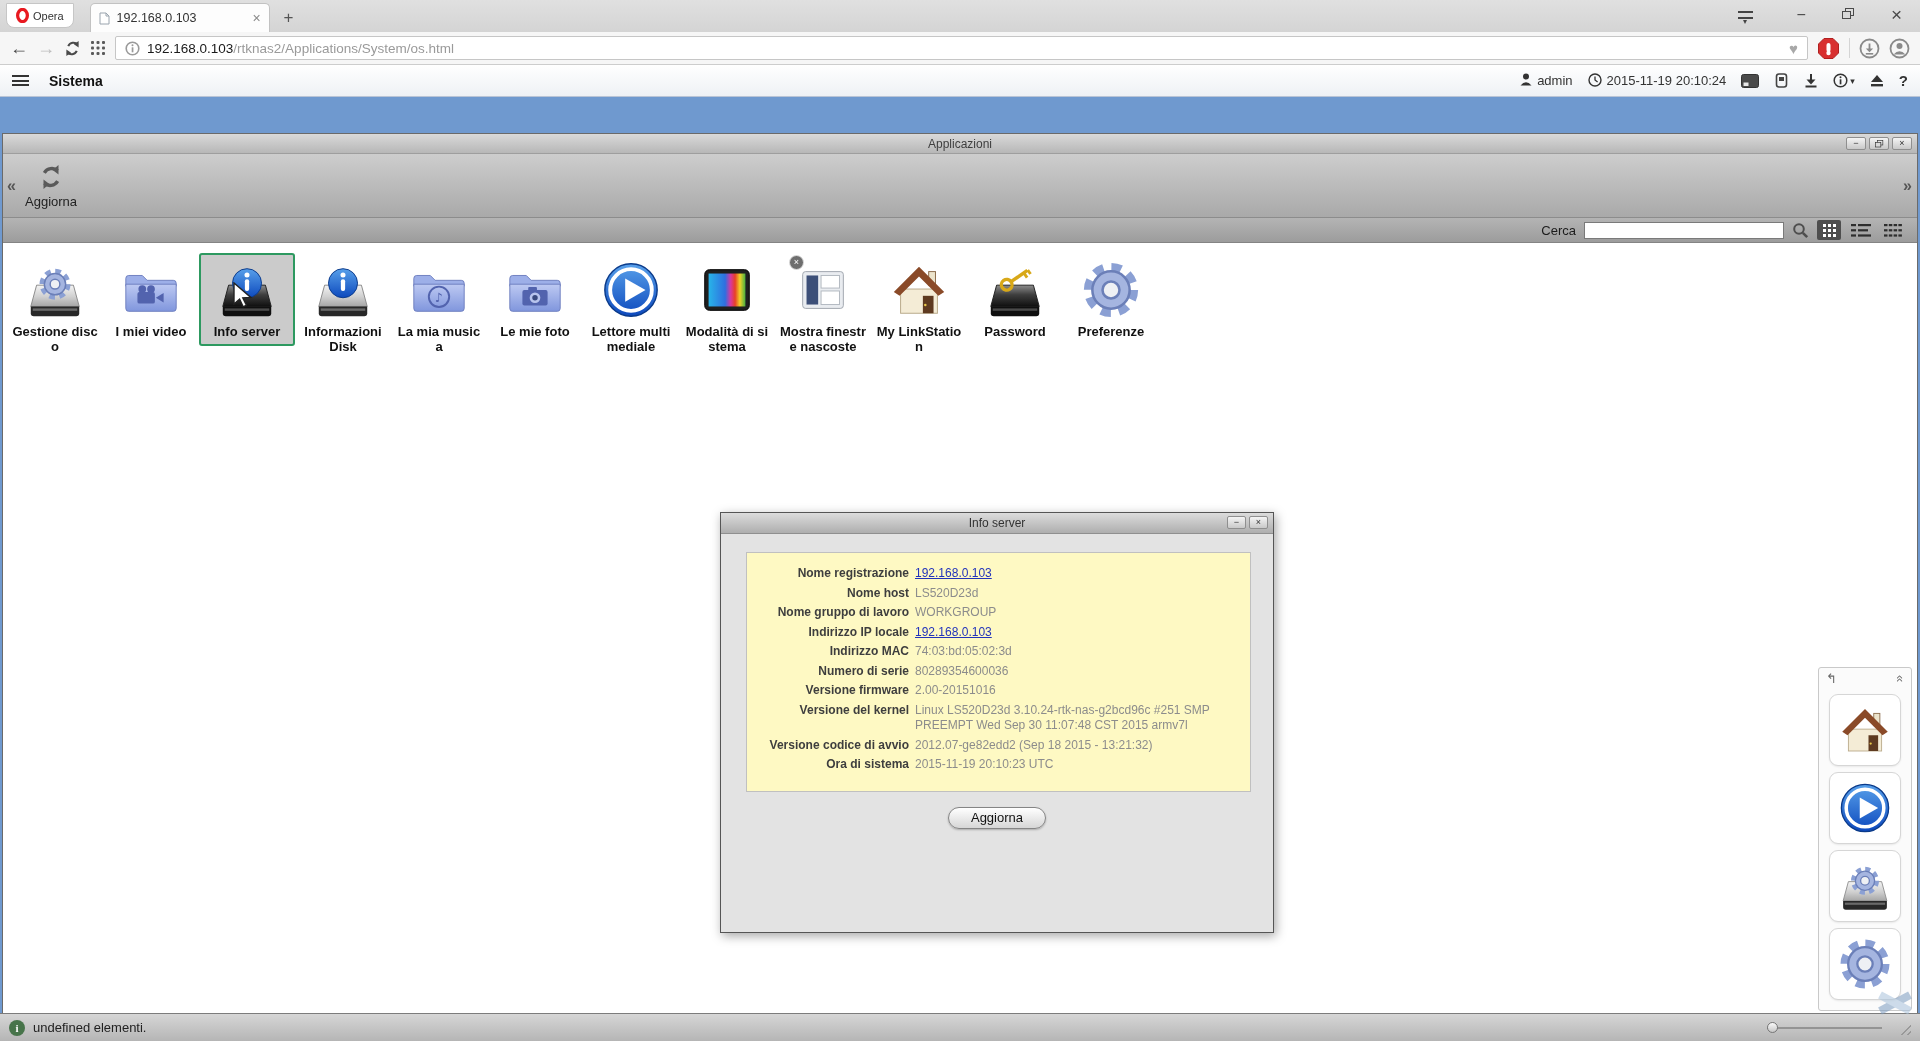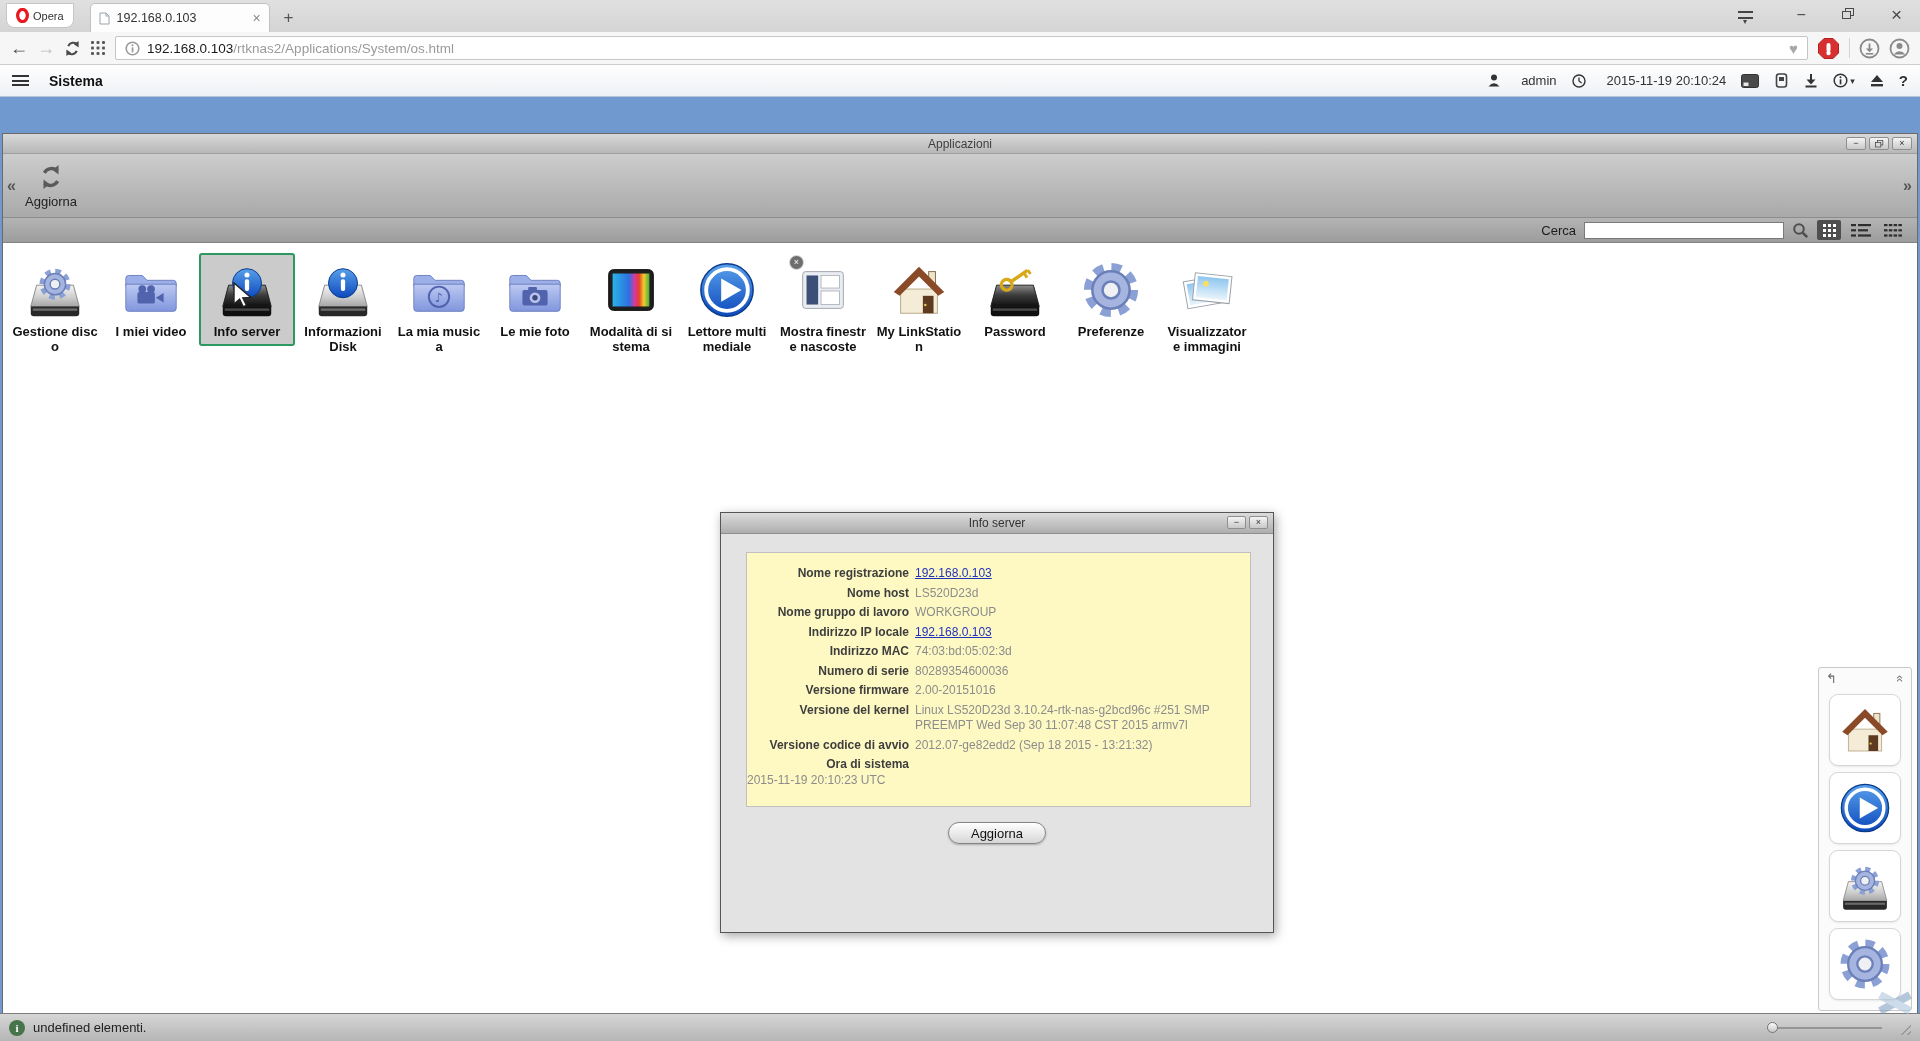--- a/index.html
+++ b/index.html
@@ -41,21 +41,21 @@
   .heart{font-size:15px;color:#a8a8a8;line-height:1;}
   .vsep{width:1px;height:20px;background:#d4d4d4;}
 
   
   .nastoolbar{height:32px;background:linear-gradient(#ffffff,#eef1f5);border-bottom:1px solid #b9c4d6;
     display:flex;align-items:center;padding:0 12px;flex:0 0 auto;}
   .hamburger{width:17px;height:11px;border-top:2px solid #333;border-bottom:2px solid #333;position:relative;}
   .hamburger::after{content:"";position:absolute;left:0;right:0;top:2.5px;height:2px;background:#333;}
   .sys-title{font-size:14px;font-weight:bold;color:#111;margin-left:20px;}
   .nas-right{margin-left:auto;display:flex;align-items:center;gap:15px;}
-  .nas-user,.nas-clockbox{display:flex;align-items:center;gap:21px;font-size:13px;color:#333;}
+  .nas-user,.nas-clockbox{display:flex;align-items:flex-start;gap:5px;font-size:13px;color:#333;}
   .help-q{font-size:15px;font-weight:bold;color:#333;}
   .info-drop{display:flex;align-items:center;gap:2px;color:#333;font-size:9px;}
 
   
   .desktop{flex:1;position:relative;background:#6f99cf;}
   .appwindow{position:absolute;left:2px;right:2px;top:4px;bottom:0;background:#fff;border:1px solid #6a6a6a;border-bottom:none;
     display:flex;flex-direction:column;margin-top:32px;}
   .wtitle{height:20px;background:linear-gradient(#d9d9d9,#b7b7b7);border-bottom:1px solid #9e9e9e;
     position:relative;display:flex;align-items:center;justify-content:center;font-size:12px;color:#3f3f3f;}
   .wbtns{position:absolute;right:5px;top:3px;display:flex;gap:3px;}
@@ -540,31 +540,31 @@
             <div class="applabel">La mia musica</div>
           </div>
           <div class="appitem">
             <svg class="appicon" viewBox="0 0 64 64">
                 <use href="#iFolderPhoto"></use>
               </svg>
             <div class="applabel">Le mie foto</div>
           </div>
           <div class="appitem">
             <svg class="appicon" viewBox="0 0 64 64">
+                <use href="#iPlay"></use>
+              </svg>
+            <div class="applabel">Lettore multimediale</div>
+          </div>
+          <div class="appitem">
+            <svg class="appicon" viewBox="0 0 64 64">
                 <use href="#iDisplay"></use>
               </svg>
             <div class="applabel">Modalità di sistema</div>
           </div>
           <div class="appitem">
-            <svg class="appicon" viewBox="0 0 64 64">
-                <use href="#iPlay"></use>
-              </svg>
-            <div class="applabel">Lettore multimediale</div>
-          </div>
-          <div class="appitem">
             <span class="appbadge">×</span>
             <svg class="appicon" viewBox="0 0 64 64">
                 <use href="#iWindows"></use>
               </svg>
             <div class="applabel">Mostra finestre nascoste</div>
           </div>
           <div class="appitem">
             <svg class="appicon" viewBox="0 0 64 64">
                 <use href="#iHouse"></use>
               </svg>
@@ -574,26 +574,20 @@
             <svg class="appicon" viewBox="0 0 64 64">
                 <use href="#iHddKey"></use>
               </svg>
             <div class="applabel">Password</div>
           </div>
           <div class="appitem">
             <svg class="appicon" viewBox="0 0 64 64">
                 <use href="#iGear"></use>
               </svg>
             <div class="applabel">Preferenze</div>
-          </div>
-          <div class="appitem">
-            <svg class="appicon" viewBox="0 0 64 64">
-                <use href="#iPhotos"></use>
-              </svg>
-            <div class="applabel">Visualizzatore immagini</div>
           </div>
 
         </div>
         <svg class="cursor" width="22" height="26" viewBox="0 0 11 13">
           <polygon points="1,0.5 1,11 3.8,8.6 5.6,12.4 7.2,11.6 5.4,7.9 9.4,7.7" fill="#fff" stroke="#222" stroke-width="0.7"></polygon>
         </svg>
       </div>
     </div>
 
     <div class="dialog">
@@ -634,21 +628,21 @@
             <div class="fvalue">2.00-20151016</div>
           </div>
         <div class="frow">
             <div class="flabel">Versione del kernel</div>
             <div class="fvalue">Linux LS520D23d 3.10.24-rtk-nas-g2bcd96c #251 SMP PREEMPT Wed Sep 30 11:07:48 CST 2015 armv7l</div>
           </div>
         <div class="frow">
             <div class="flabel">Versione codice di avvio</div>
             <div class="fvalue">2012.07-ge82edd2 (Sep 18 2015 - 13:21:32)</div>
           </div>
-        <div class="frow" style="margin-bottom:0;flex-direction:column;">
+        <div class="frow" style="margin-bottom:0;">
             <div class="flabel">Ora di sistema</div>
             <div class="fvalue">2015-11-19 20:10:23 UTC</div>
           </div>
       </div>
       <div class="dbutton">Aggiorna</div>
     </div>
 
     <div class="dock">
       <div class="dockhead">
         <span class="dock-undo">↰</span>

